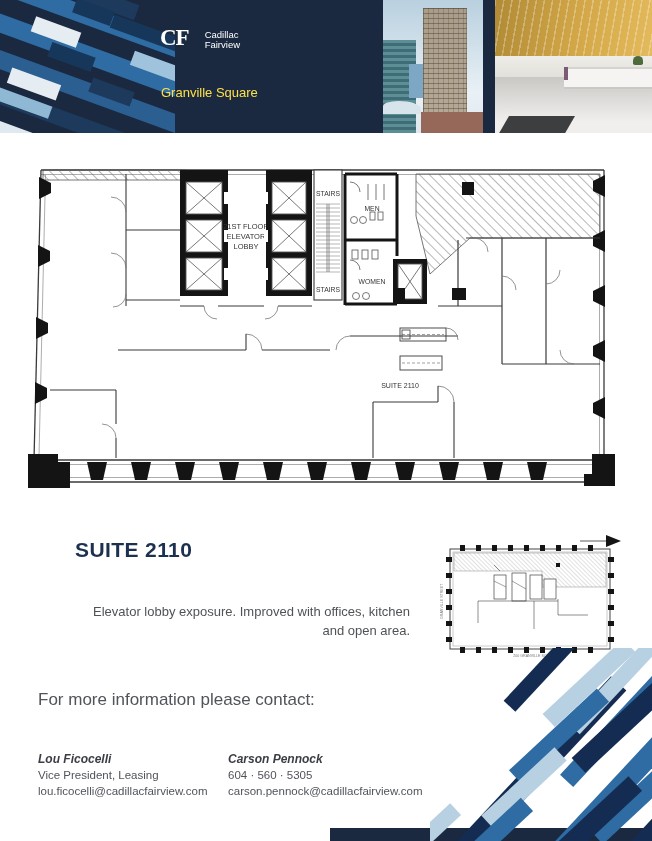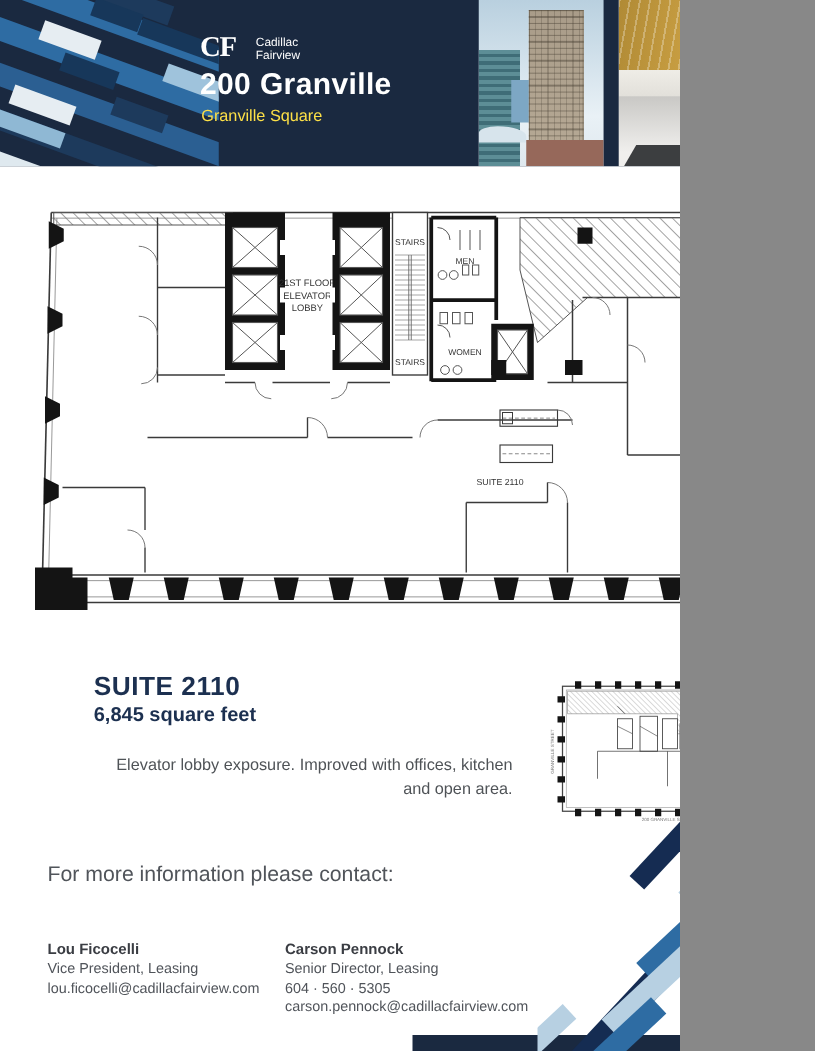--- a/index.html
+++ b/index.html
@@ -1,16 +1,16 @@
 <!DOCTYPE html>
 <html><head>
 <meta charset="utf-8">
 <style>
   html,body{margin:0;padding:0;background:#888;}
-  .page{position:relative;width:544px;height:841px;background:#ffffff;overflow:hidden;
+  .page{position:relative;width:652px;height:841px;background:#ffffff;overflow:hidden;
         font-family:"Liberation Sans","DejaVu Sans",sans-serif;}
   
   .header{position:absolute;left:0;top:0;width:652px;height:133px;background:#1a2940;overflow:hidden;}
   .hdr-pattern{position:absolute;left:0;top:0;width:175px;height:133px;overflow:hidden;}
   .hdr-pattern .bar{position:absolute;}
   .logo{position:absolute;left:160px;top:28px;display:flex;align-items:flex-start;color:#fff;}
   .logo .mono{font-size:23px;font-weight:bold;letter-spacing:-1px;font-family:"Liberation Serif","DejaVu Serif",serif;line-height:20px;}
   .logo .nm{font-size:9.5px;line-height:10px;margin-left:16px;margin-top:2px;}
   .bldg-title{position:absolute;left:160px;top:54px;color:#ffffff;font-size:24px;font-weight:bold;letter-spacing:.3px;}
   .bldg-sub{position:absolute;left:161px;top:85px;color:#fde047;font-size:13px;}
@@ -46,21 +46,21 @@
   
   .plan{position:absolute;left:14px;top:156px;}
   .keyplan{position:absolute;left:438px;top:531px;}
   
   .suite-h{position:absolute;left:75px;top:538px;color:#1c3050;font-size:21px;font-weight:bold;letter-spacing:.4px;}
   .area-h{position:absolute;left:75px;top:564px;color:#1c3050;font-size:16px;font-weight:bold;}
   .desc{position:absolute;left:75px;top:602px;width:335px;color:#4f5357;font-size:13px;line-height:19px;text-align:right;}
   .contact-intro{position:absolute;left:38px;top:690px;color:#50545a;font-size:17px;}
   .contact-col{position:absolute;top:752px;width:200px;color:#50545a;font-size:11.5px;line-height:15.8px;}
   .cc1{left:38px;} .cc2{left:228px;}
-  .contact-col .nm{font-weight:bold;color:#3a3d43;font-size:12px;}
+  .contact-col .nm{font-weight:bold;color:#3a3d43;font-size:12px;font-style:italic;}
   
   .foot-bar{position:absolute;left:330px;top:828px;width:322px;height:13px;background:#1a2940;}
   .foot-pattern{position:absolute;left:430px;top:648px;width:222px;height:193px;overflow:hidden;}
   .foot-pattern .bar{position:absolute;}
 </style>
 </head>
 <body>
 
 <div class="page">
 
@@ -82,21 +82,20 @@
       <div class="bar" style="left:104px;top:70px;width:15px;height:44px;background:#1d3a5c;transform:rotate(110deg);"></div>
     </div>
 
     <div class="logo">
       <div class="mono">CF</div>
       <div class="nm">
         <div>Cadillac</div>
         <div>Fairview</div>
       </div>
     </div>
-    <div class="bldg-title">200 Granville</div>
     <div class="bldg-sub">Granville Square</div>
 
     <div class="photo ph1">
       <div class="glass"></div>
       <div class="mtn"></div>
       <div class="blue"></div>
       <div class="tower"></div>
       <div class="brick"></div>
     </div>
     <div class="gap-strip"></div>
@@ -302,21 +301,20 @@
         <path d="M440,246 A16,16 0 0 0 424,230" stroke="#777" stroke-width="0.8"></path>
       <path d="M424,230 V246"></path>
         <path d="M359,246 V302"></path>
         <path d="M440,246 V302"></path>
     </g>
 
     <text x="386" y="232" fill="#333" font-size="7" text-anchor="middle" font-family="Liberation Sans, sans-serif">SUITE 2110</text>
   </svg>
 
   <div class="suite-h">SUITE 2110</div>
-  <div class="area-h">6,845 square feet</div>
   <div class="desc">Elevator lobby exposure. Improved with offices, kitchen and open area.</div>
 
   <svg class="keyplan" width="185" height="130" viewBox="0 0 185 130">
     <defs>
       <pattern id="khatch" width="3" height="3" patternUnits="userSpaceOnUse" patternTransform="rotate(-45)">
         <line x1="0" y1="0" x2="0" y2="3" stroke="#9a9a9a" stroke-width="0.6"></line>
       </pattern>
     </defs>
     <g>
       <line x1="142" y1="10" x2="168" y2="10" stroke="#333" stroke-width="0.8"></line>
@@ -375,21 +373,20 @@
   <div class="contact-intro">For more information please contact:</div>
 
   <div class="contact-col cc1">
     <div class="nm">Lou Ficocelli</div>
     <div>Vice President, Leasing</div>
     <div>lou.ficocelli@cadillacfairview.com</div>
   </div>
 
   <div class="contact-col cc2">
     <div class="nm">Carson Pennock</div>
-    <div>Senior Director, Leasing</div>
     <div>604 · 560 · 5305</div>
     <div>carson.pennock@cadillacfairview.com</div>
   </div>
 
   <div class="foot-bar"></div>
   <div class="foot-pattern">
     <div class="bar" style="left:-30px;top:120px;width:260px;height:21px;background:#152c52;transform:rotate(-47deg);"></div>
     <div class="bar" style="left:40px;top:150px;width:260px;height:21px;background:#2e6ca3;transform:rotate(-47deg);"></div>
     <div class="bar" style="left:100px;top:178px;width:240px;height:22px;background:#152c52;transform:rotate(-47deg);"></div>
     <div class="bar" style="left:108px;top:58px;width:180px;height:18px;background:#2e6ca3;transform:rotate(-47deg);"></div>

